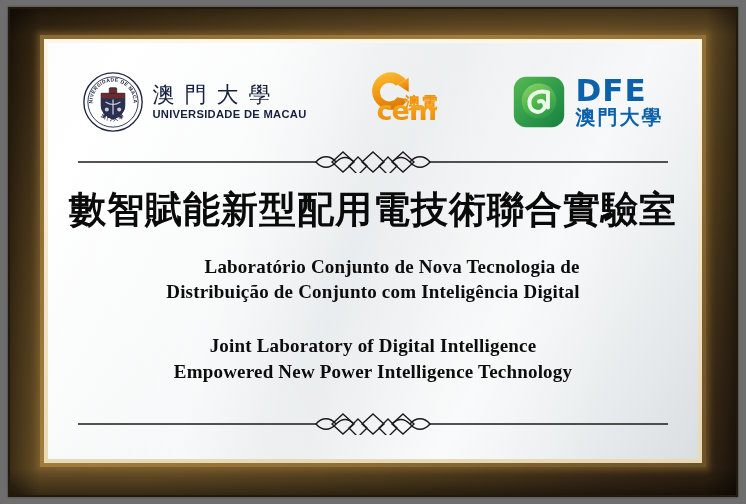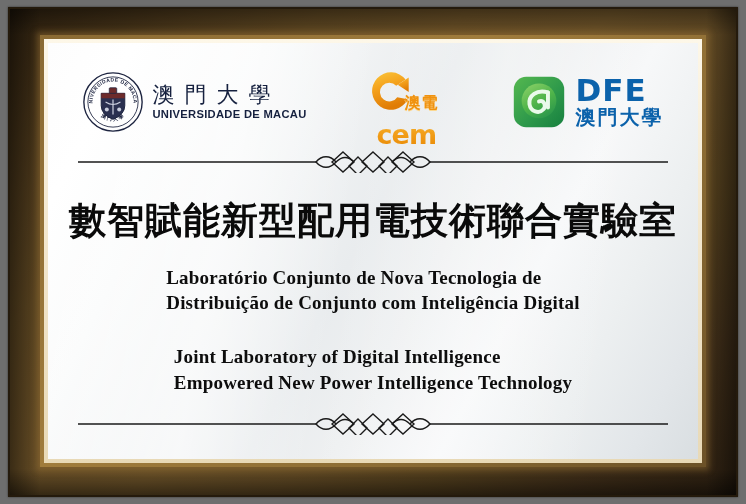--- a/index.html
+++ b/index.html
@@ -167,21 +167,21 @@
     font-family: "DejaVu Sans", sans-serif;
     font-weight: bold;
     font-size: 16px;
     letter-spacing: 1px;
     color: #f0920f;
     text-shadow: 0 1px 0 rgba(255,210,120,0.8);
     white-space: nowrap;
   }
   .cem-word {
     position: absolute;
-    left: 16px; top: 56px;
+    left: 16px; top: 32px;
     font-family: "DejaVu Sans", sans-serif;
     font-weight: bold;
     font-size: 27px;
     letter-spacing: -1px;
     line-height: 1;
     background: linear-gradient(180deg, #f7b733 0%, #f29f1a 45%, #e98a06 100%);
     -webkit-background-clip: text;
     background-clip: text;
     color: #ef9b12;
     -webkit-text-fill-color: transparent;
@@ -221,41 +221,41 @@
 
   
   .title-cn {
     font-family: "DejaVu Serif", "Liberation Serif", serif;
     font-weight: bold;
     font-size: 37px;
     letter-spacing: 1px;
     color: #0a0a0a;
     line-height: 1.1;
     white-space: nowrap;
-    margin-top: 27px;
+    margin-top: 16px;
   }
 
   .title-pt {
     font-family: "Liberation Serif", "DejaVu Serif", serif;
     font-weight: bold;
     font-size: 19px;
     color: #0d0d0d;
     line-height: 1.35;
-    text-align: left;
+    text-align: right;
     margin-top: 24px;
     letter-spacing: 0.2px;
   }
 
   .title-en {
     font-family: "Liberation Serif", "DejaVu Serif", serif;
     font-weight: bold;
     font-size: 19px;
     color: #0d0d0d;
     line-height: 1.35;
-    text-align: left;
+    text-align: center;
     margin-top: 28px;
     letter-spacing: 0.2px;
   }
 
   .spacer-flex { flex: 1 1 auto; }
 </style>
 </head>
 <body>
 
 <div id="stage">

